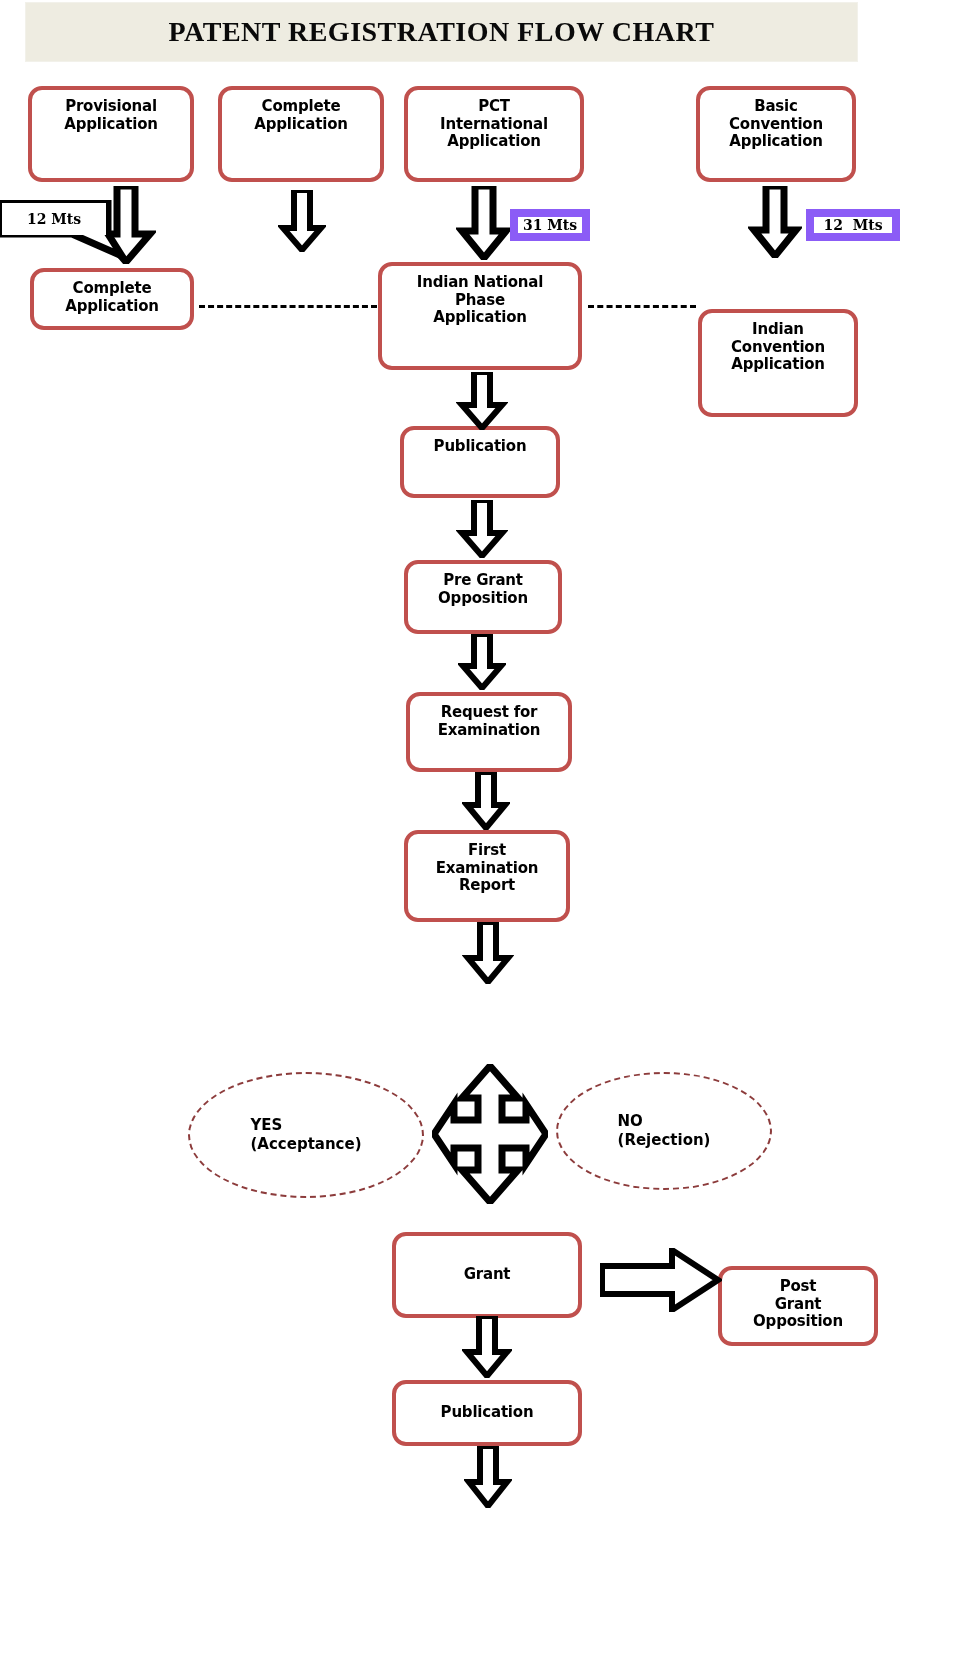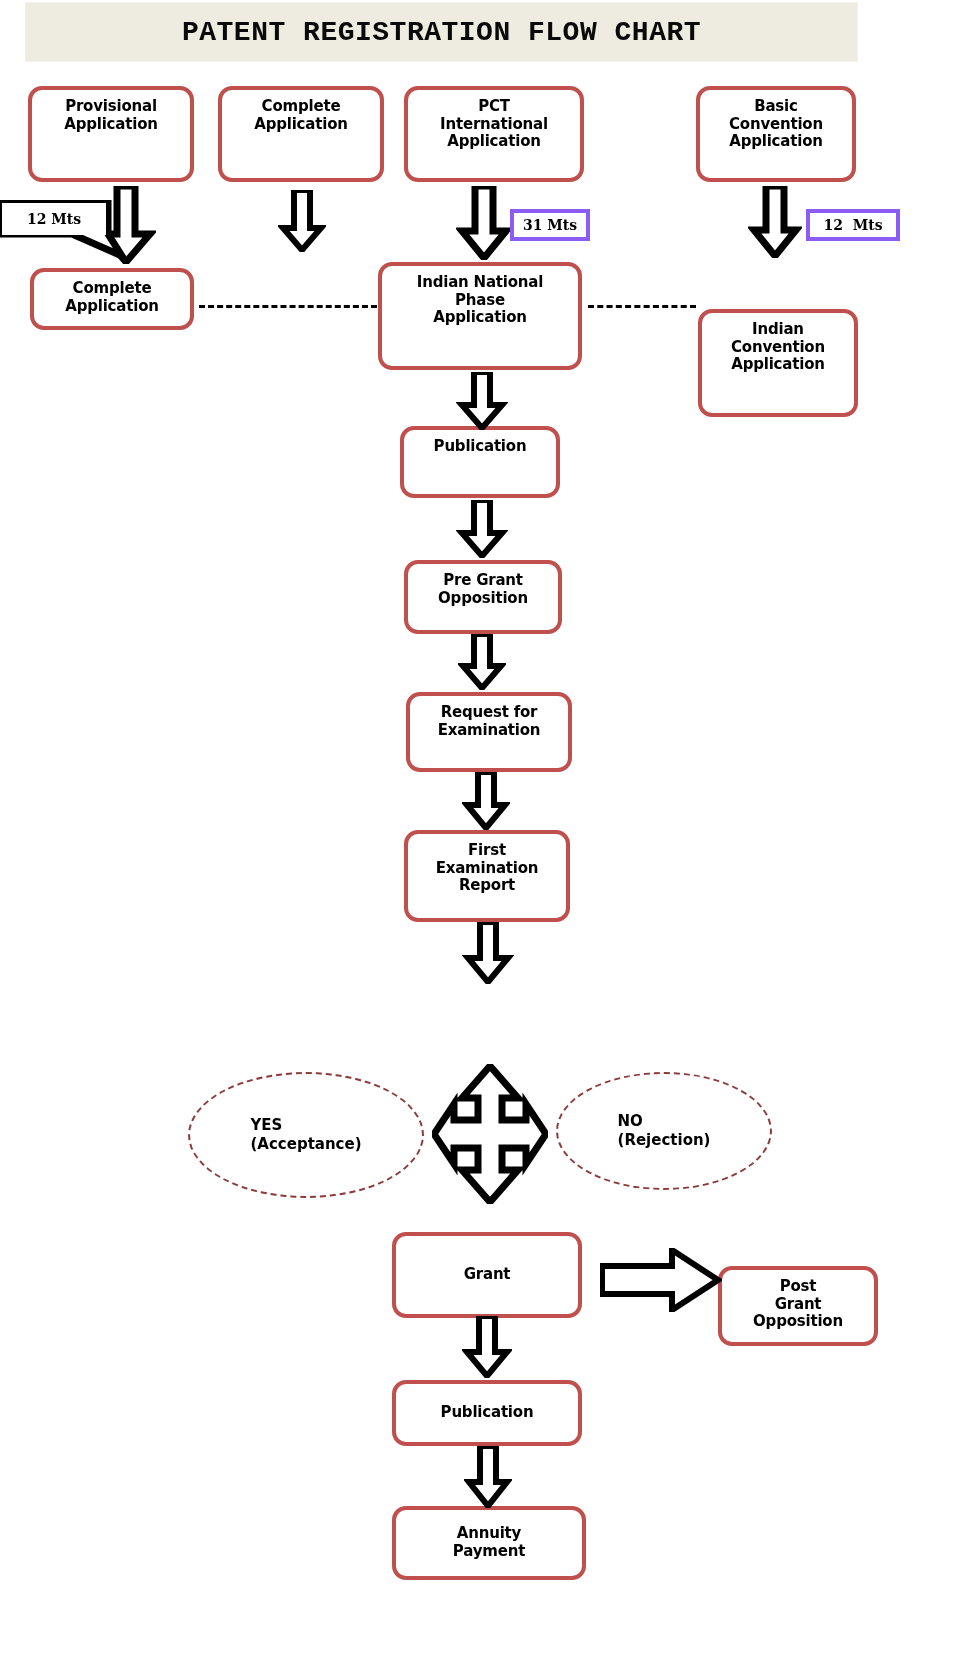--- a/index.html
+++ b/index.html
@@ -31,21 +31,21 @@
   }
   .header-title {
     position: absolute;
     left: 25px;
     top: 2px;
     width: 833px;
     height: 60px;
     display: flex;
     align-items: center;
     justify-content: center;
-    font-family: Liberation Mono, monospace;
+    font-family: Liberation Serif, serif;
     font-weight: bold;
     font-size: 28px;
     letter-spacing: 0.5px;
     color: #0a0a0a;
     white-space: nowrap;
     text-align: center;
   }
 
   
   .pbox {
@@ -68,21 +68,21 @@
     white-space: pre-line;
   }
   .pbox.f15 .lbl { font-size: 15px; }
   .pbox.center { align-items: center; padding-top: 0; }
 
   
   .mts {
     position: absolute;
     box-sizing: border-box;
     background: #ffffff;
-    border: 4px solid #8b5cf6;
+    border: 8px solid #8b5cf6;
     display: flex;
     align-items: center;
     justify-content: center;
     font-family: "DejaVu Serif", "Liberation Serif", serif;
     font-weight: bold;
     font-size: 14px;
     color: #000000;
     white-space: pre;
     z-index: 6;
   }
@@ -305,18 +305,14 @@
   <div class="pbox center f15" style="left:392px; top:1380px; width:190px; height:66px;">
     <span class="lbl">Publication</span>
   </div>
 
   <div class="arrow" style="left:464px; top:1446px;">
     <svg width="48" height="62" viewBox="0 0 48 62" aria-hidden="true">
       <polygon points="16,0 32,0 32,36 43,36 24,60 5,36 16,36" fill="#ffffff" stroke="#000000" stroke-width="6" stroke-linejoin="miter"></polygon>
     </svg>
   </div>
 
-  <div class="pbox center f15" style="left:392px; top:1506px; width:194px; height:74px;">
-    <span class="lbl">Annuity
-Payment</span>
-  </div>
 
 </div>
 
 </body></html>

